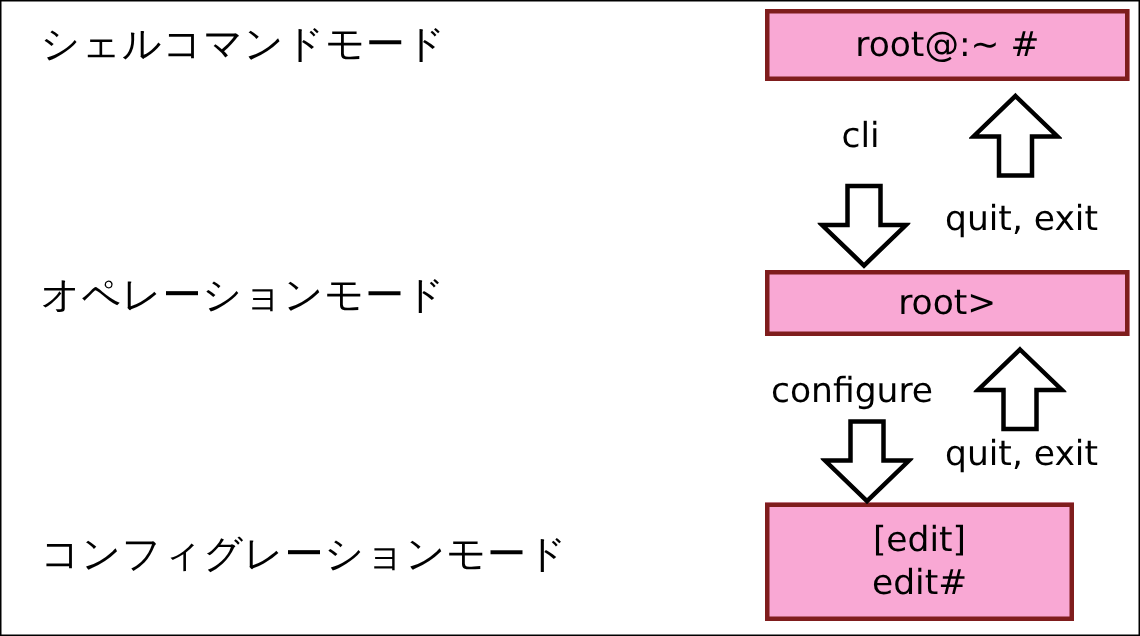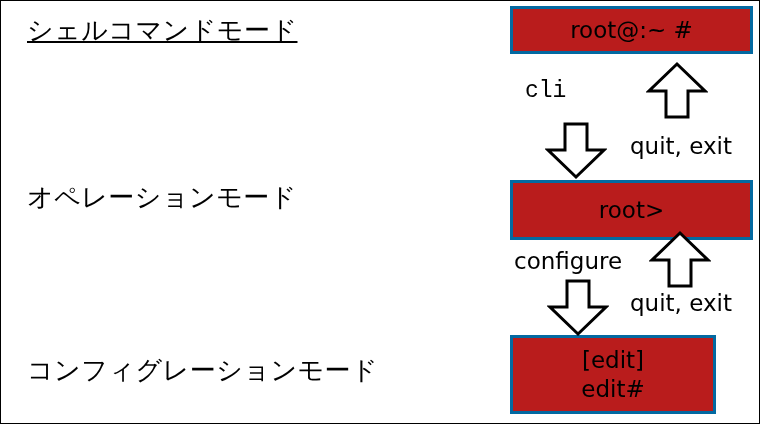--- a/index.html
+++ b/index.html
@@ -21,43 +21,43 @@
 
   
   .mode-label {
     position: absolute;
     font-size: 26px;
     line-height: 1;
     white-space: nowrap;
     letter-spacing: 0.5px;
     color: #000000;
   }
-  #mode-label-shell       { left: 26px;  top: 16px; text-decoration: underline;  }
+  #mode-label-shell       { left: 26px;  top: 16px;  }
   #mode-label-operation   { left: 26px;  top: 183px; }
   #mode-label-config      { left: 26px;  top: 356px; }
 
   
   .prompt-box {
     position: absolute;
-    border: 3px solid #0369a1;
-    background: #b91c1c;
+    border: 3px solid #7f1d1d;
+    background: #f9a8d4;
     box-sizing: border-box;
     display: flex;
     flex-direction: column;
     align-items: center;
     justify-content: center;
     font-size: 23px;
     line-height: 1.22;
     color: #000000;
   }
   #prompt-box-shell {
     left: 509px; top: 5px;  width: 243px; height: 48px;
   }
   #prompt-box-operation {
-    left: 509px; top: 179px; width: 243px; height: 60px;
+    left: 509px; top: 179px; width: 243px; height: 44px;
   }
   #prompt-box-config {
     left: 509px; top: 334px; width: 206px; height: 79px;
   }
   .prompt-line { white-space: nowrap; }
 
   
   .arrow {
     position: absolute;
   }
@@ -69,21 +69,21 @@
   #arrow-up-quit-op      { left: 648px; top: 229px; }
 
   
   .edge-label {
     position: absolute;
     font-size: 23px;
     line-height: 1;
     white-space: nowrap;
     color: #000000;
   }
-  #edge-label-cli        { left: 524px; top: 79px; font-family: Liberation Mono, monospace;  }
+  #edge-label-cli        { left: 560px; top: 79px;  }
   #edge-label-quit-shell { left: 629px; top: 134px; }
   #edge-label-configure  { left: 513px; top: 249px; }
   #edge-label-quit-op    { left: 629px; top: 291px; }
 </style>
 </head>
 <body>
 
 <div id="canvas">
 
   <div class="mode-label" id="mode-label-shell">シェルコマンドモード</div>

